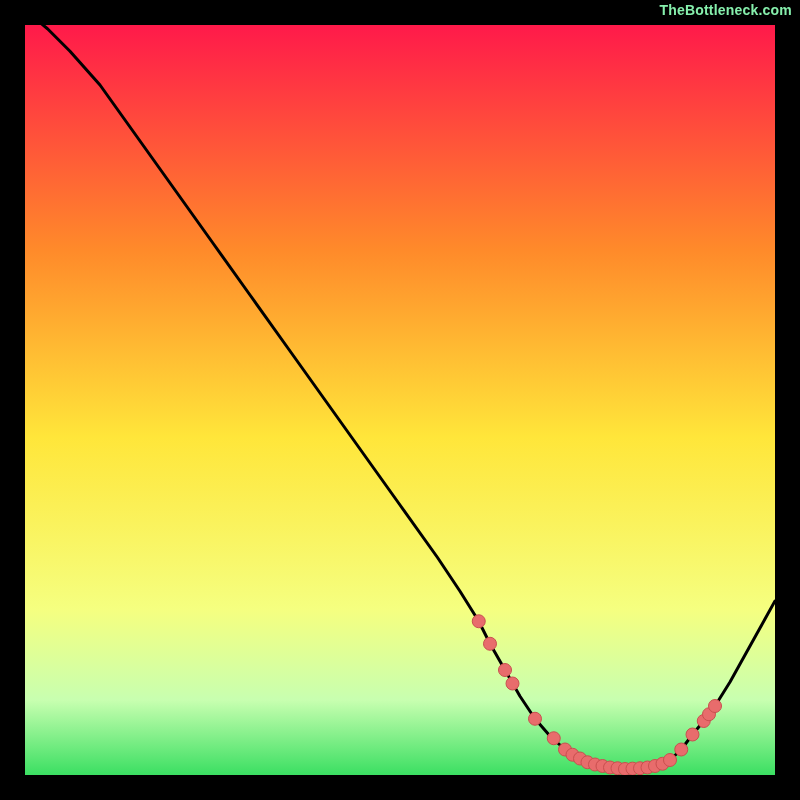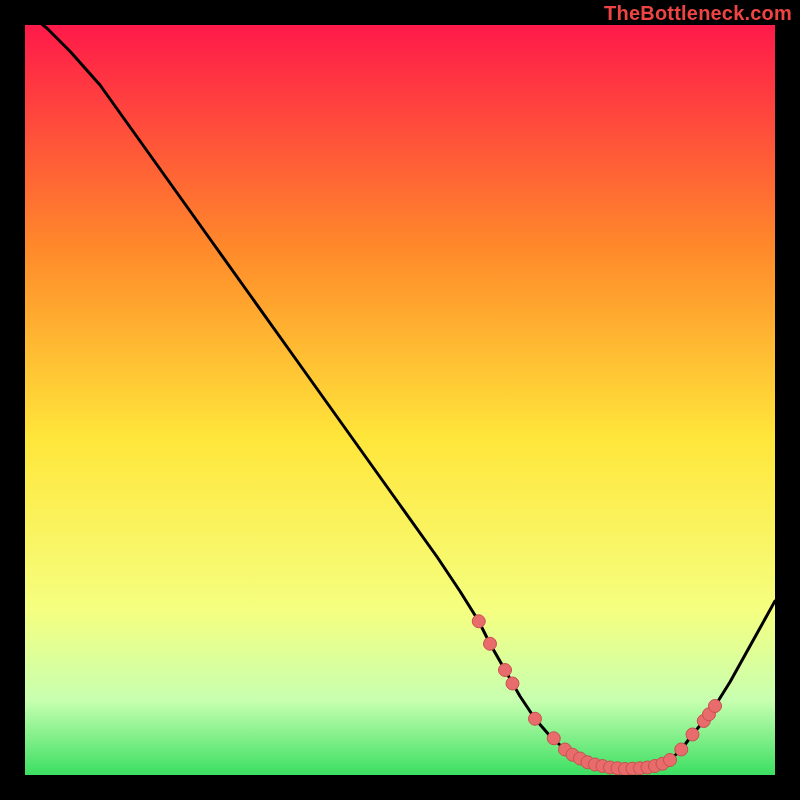--- a/index.html
+++ b/index.html
@@ -24,23 +24,23 @@
     top: 25px;
     width: 750px;
     height: 750px;
     overflow: hidden;
   }
   .watermark {
     position: absolute;
     top: 2px;
     right: 8px;
     font-family: Arial, Helvetica, sans-serif;
-    font-size: 20px;
+    font-size: 14px;
     font-weight: 600;
-    color: #ef4444;
+    color: #86efac;
     letter-spacing: 0.2px;
   }
   svg { display: block; }
 </style>
 </head>
 <body>
 
 <div class="frame">
   <div class="plot">
     <svg id="chart-svg" width="750" height="750" viewBox="0 0 750 750">

